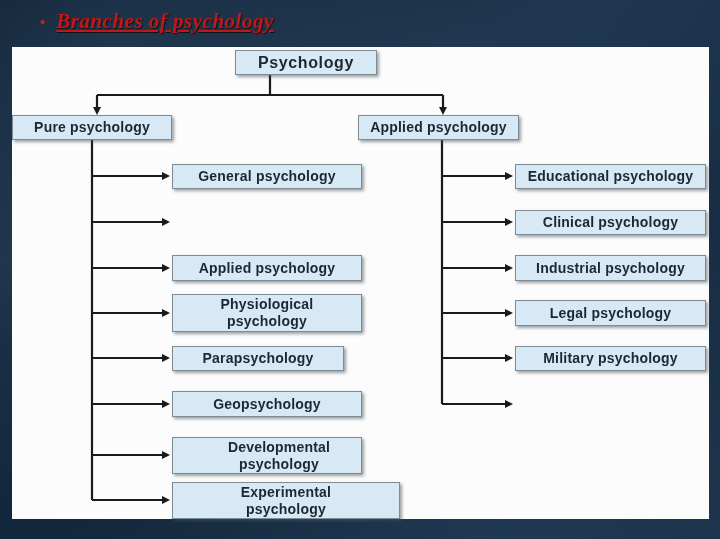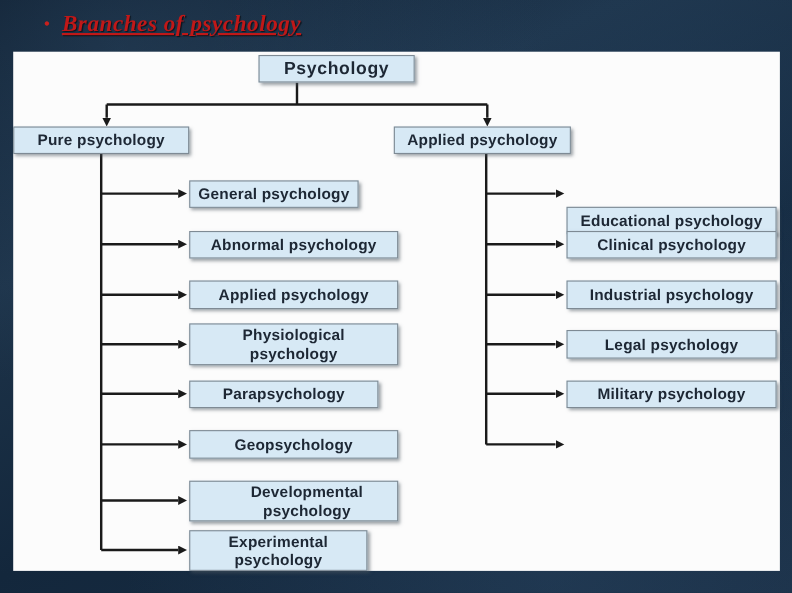--- a/index.html
+++ b/index.html
@@ -97,46 +97,43 @@
       <span class="lbl">Psychology</span>
     </div>
 
     <div class="box" style="left:0px;top:68px;width:160px;height:25px;">
       <span class="lbl">Pure psychology</span>
     </div>
     <div class="box" style="left:346px;top:68px;width:161px;height:25px;">
       <span class="lbl">Applied psychology</span>
     </div>
 
-    <div class="box" style="left:160px;top:117px;width:154px;height:25px;">
+    <div class="box" style="left:160px;top:117px;width:190px;height:25px;">
       <span class="lbl">General psychology</span>
-    </div>
-    <div class="box" style="left:160px;top:163px;width:190px;height:25px;">
-      <span class="lbl">Abnormal psychology</span>
     </div>
     <div class="box" style="left:160px;top:208px;width:190px;height:26px;">
       <span class="lbl">Applied psychology</span>
     </div>
     <div class="box" style="left:160px;top:247px;width:190px;height:38px;">
       <span class="lbl narrow">Physiological psychology</span>
     </div>
     <div class="box" style="left:160px;top:299px;width:172px;height:25px;">
       <span class="lbl">Parapsychology</span>
     </div>
     <div class="box" style="left:160px;top:344px;width:190px;height:26px;">
       <span class="lbl">Geopsychology</span>
     </div>
     <div class="box" style="left:160px;top:390px;width:190px;height:37px;padding-left:24px;">
       <span class="lbl narrow">Developmental psychology</span>
     </div>
-    <div class="box" style="left:160px;top:435px;width:162px;height:37px;align-items:center;">
+    <div class="box" style="left:160px;top:435px;width:228px;height:37px;align-items:center;">
       <span class="lbl narrow">Experimental psychology</span>
     </div>
 
-    <div class="box" style="left:503px;top:117px;width:191px;height:25px;margin-top:24px;">
+    <div class="box" style="left:503px;top:117px;width:191px;height:25px;">
       <span class="lbl">Educational psychology</span>
     </div>
     <div class="box" style="left:503px;top:163px;width:191px;height:25px;">
       <span class="lbl">Clinical psychology</span>
     </div>
     <div class="box" style="left:503px;top:208px;width:191px;height:26px;">
       <span class="lbl">Industrial psychology</span>
     </div>
     <div class="box" style="left:503px;top:253px;width:191px;height:26px;">
       <span class="lbl">Legal psychology</span>

